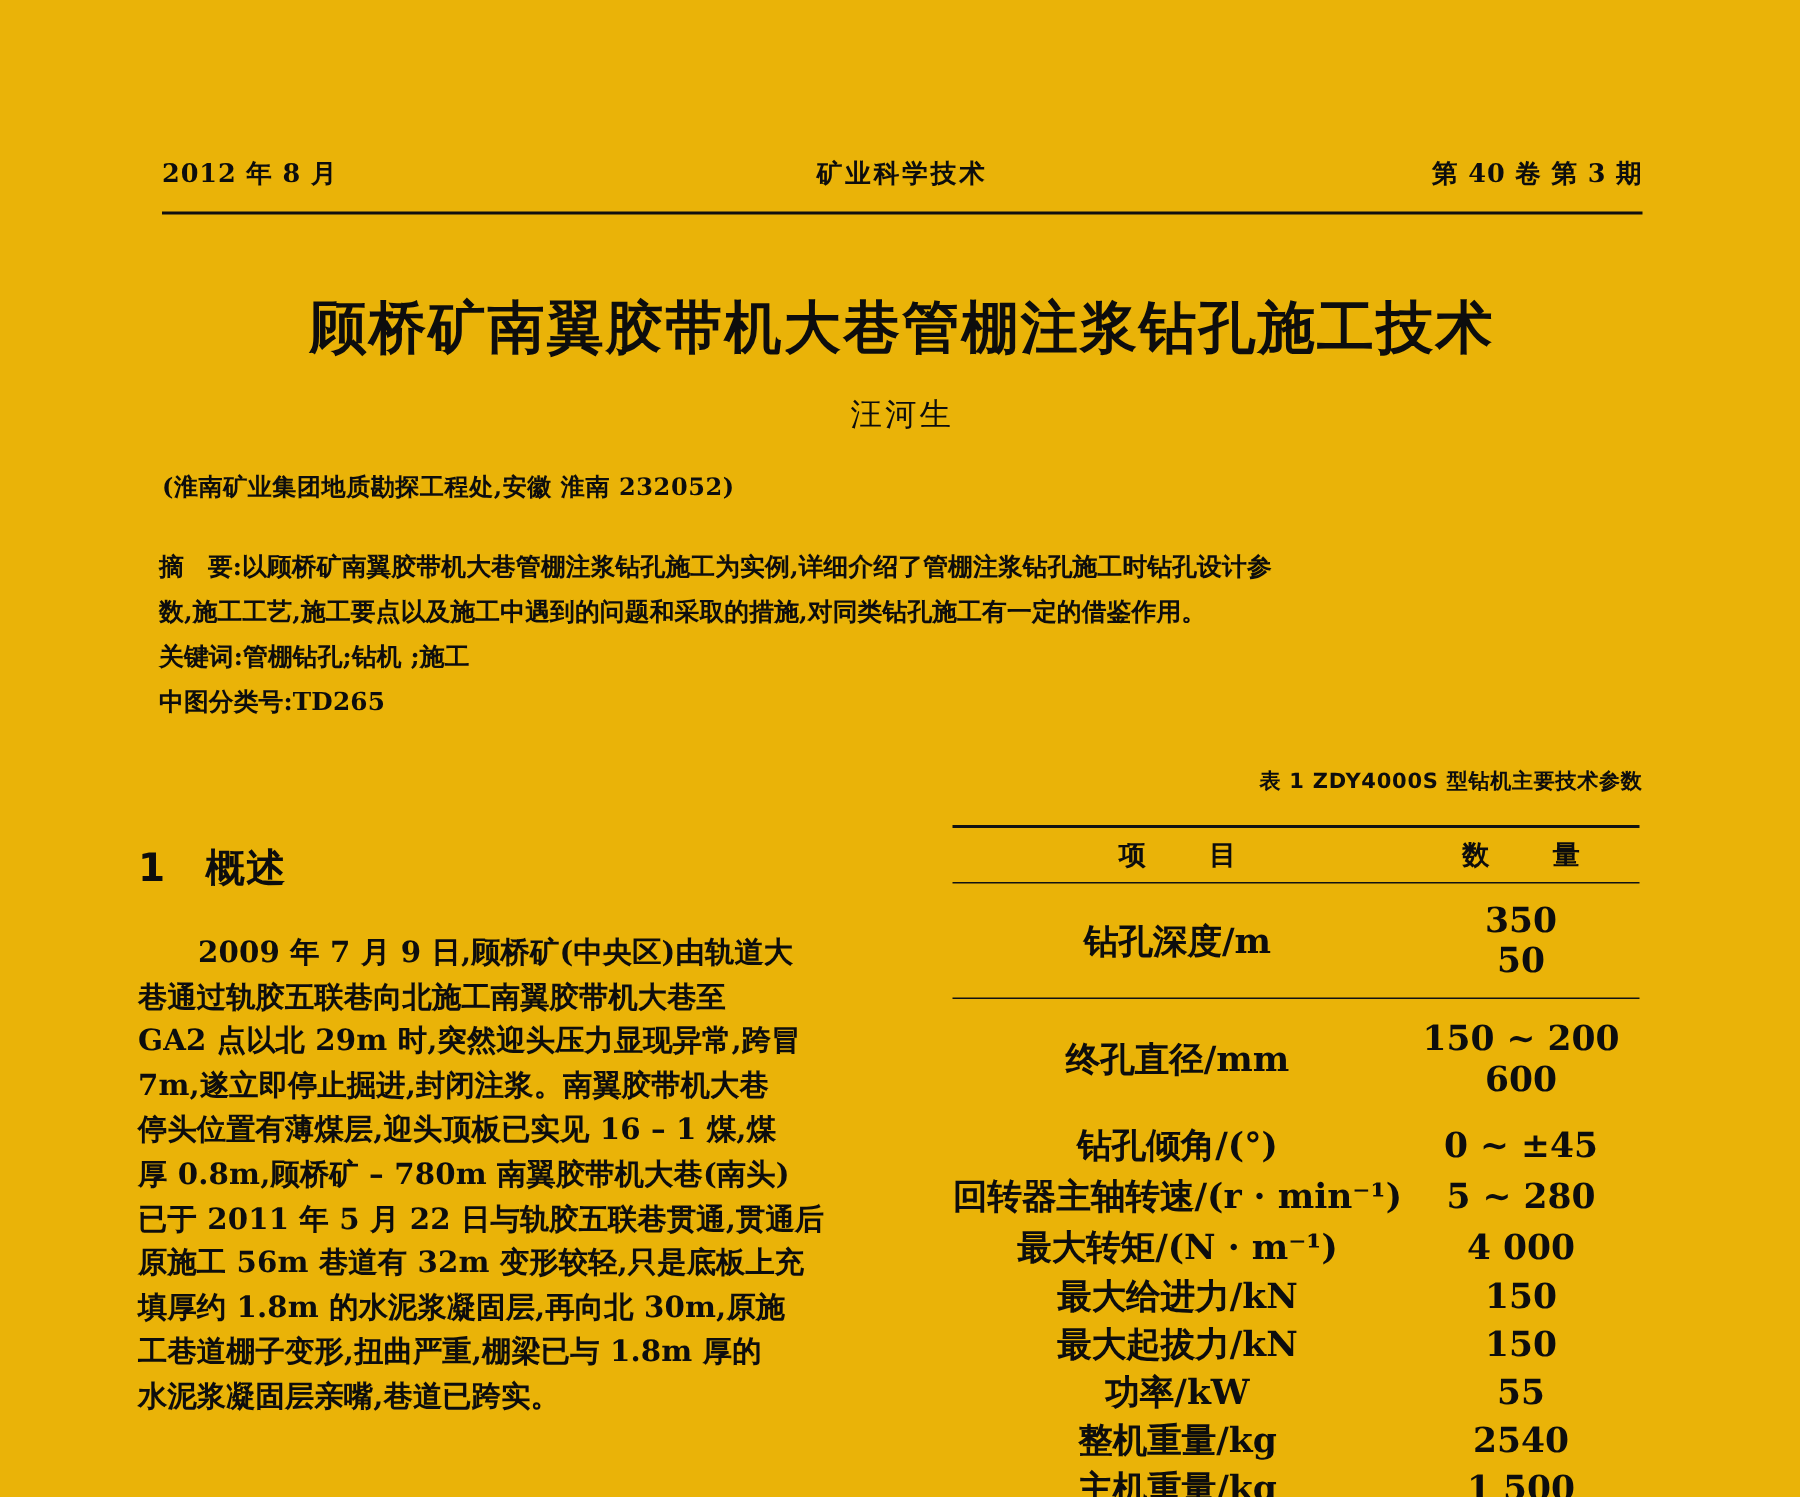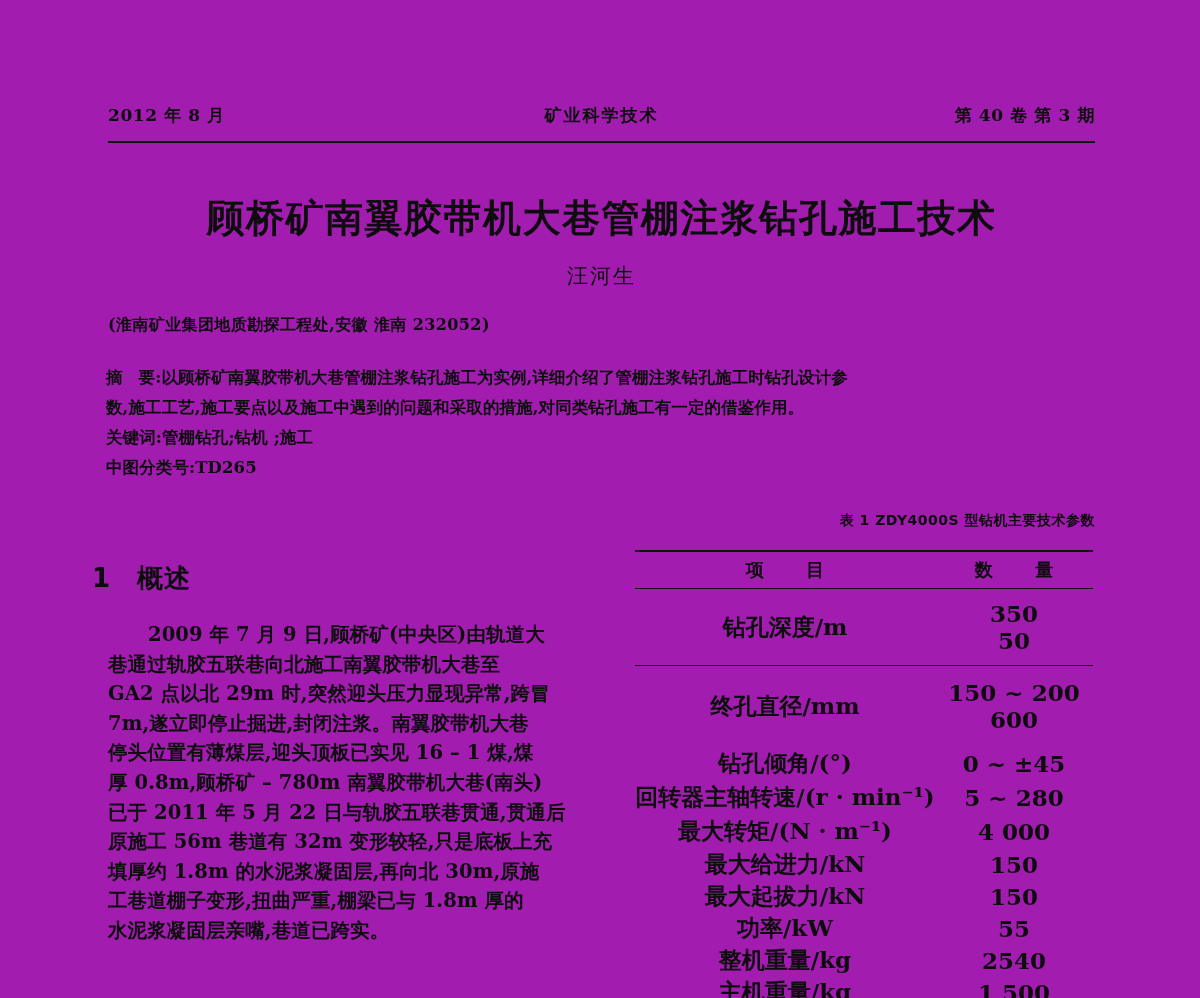--- a/index.html
+++ b/index.html
@@ -16,21 +16,21 @@
     font-family: "DejaVu Serif", "Liberation Serif", serif;
     color: #0d0d0d;
     -webkit-font-smoothing: none;
   }
 
   .page {
     position: absolute;
     left: 0; top: 0;
     width: 1200px;
     height: 998px;
-    background: #a21caf;
+    background: #eab308;
   }
 
   
   .runhead {
     position: absolute;
     left: 108px;
     top: 104px;
     width: 987px;
     height: 30px;
     display: flex;
@@ -117,21 +117,21 @@
     font-weight: 700;
     font-family: "DejaVu Sans", "Liberation Sans", sans-serif;
     letter-spacing: 1px;
     white-space: nowrap;
   }
   .sect-h .num { margin-right: 26px; }
 
   
   .col-left {
     position: absolute;
-    left: 108px;
+    left: 92px;
     top: 620px;
     width: 500px;
     font-size: 19.5px;
     line-height: 29.6px;
     font-weight: 600;
     letter-spacing: 0.1px;
   }
   .bl { white-space: nowrap; }
   .bl.indent { text-indent: 40px; }
 

